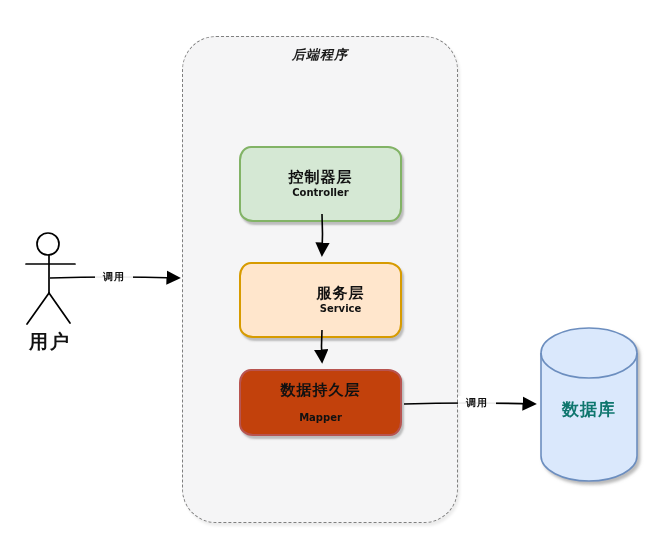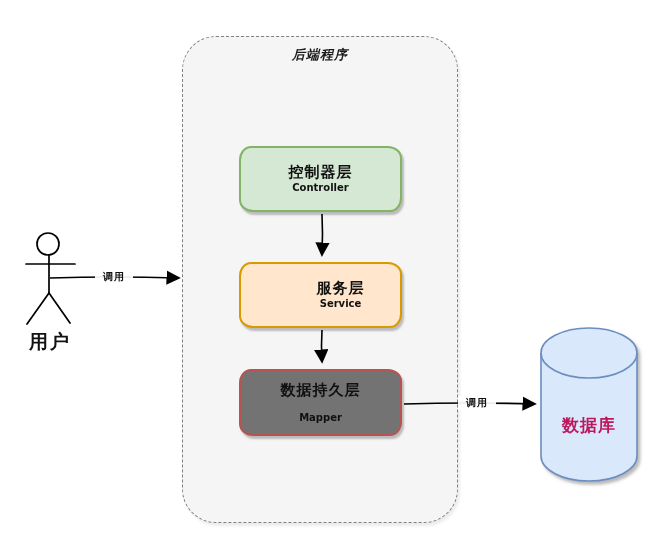--- a/index.html
+++ b/index.html
@@ -31,21 +31,21 @@
     font-weight: bold;
     color: #1a1a1a;
     letter-spacing: 1px;
     font-style: italic;
   }
   
   .node {
     position: absolute;
     left: 239px;
     width: 163px;
-    height: 66px;
+    height: 76px;
     border: 2px solid #999;
     border-radius: 12px 14px 12px 14px / 14px 12px 14px 12px;
     box-sizing: border-box;
     display: flex;
     flex-direction: column;
     align-items: center;
     justify-content: center;
     box-shadow: 2px 3px 2px rgba(140,140,140,0.55);
     line-height: 1.25;
     text-align: center;
@@ -78,23 +78,23 @@
   
   .actor-label {
     position: absolute;
     left: 18px; top: 329px; width: 64px;
     text-align: center;
     font-size: 19px; font-weight: bold; color: #111;
     letter-spacing: 2px;
   }
   .db-label {
     position: absolute;
-    left: 541px; top: 414px; width: 96px;
+    left: 541px; top: 398px; width: 96px;
     text-align: center;
-    font-size: 17px; font-weight: bold; color: #be185d;
+    font-size: 17px; font-weight: bold; color: #0f766e;
     letter-spacing: 1px;
   }
 </style>
 </head>
 <body>
 
 <div id="stage">
 
   <div class="backend-container" style="background-color: rgb(245, 245, 246); border-color: rgb(127, 127, 127);">
     <div class="container-title">后端程序</div>
@@ -103,21 +103,21 @@
   <div class="node node-controller" style="background-color: rgb(213, 232, 212); border-color: rgb(130, 179, 102);">
     <span class="node-line1">控制器层</span>
     <span class="node-line2">Controller</span>
   </div>
 
   <div class="node node-service" style="background-color: rgb(255, 230, 204); border-color: rgb(215, 155, 0);">
     <span class="node-line1">服务层</span>
     <span class="node-line2">Service</span>
   </div>
 
-  <div class="node node-mapper" style="background-color: #737373; border-color: rgb(184, 84, 80); gap: 12px;">
+  <div class="node node-mapper" style="background-color: #c2410c; border-color: rgb(184, 84, 80); gap: 12px;">
     <span class="node-line1">数据持久层</span>
     <span class="node-line2">Mapper</span>
   </div>
 
   <svg id="overlay" viewBox="0 0 672 554">
     <defs>
       <marker id="arrow" viewBox="0 0 10 10" refX="8" refY="5" markerWidth="9" markerHeight="9" orient="auto-start-reverse">
         <path d="M0,0 L10,5 L0,10 z" fill="#000"></path>
       </marker>
       <filter id="softShadow" x="-20%" y="-20%" width="150%" height="150%">

